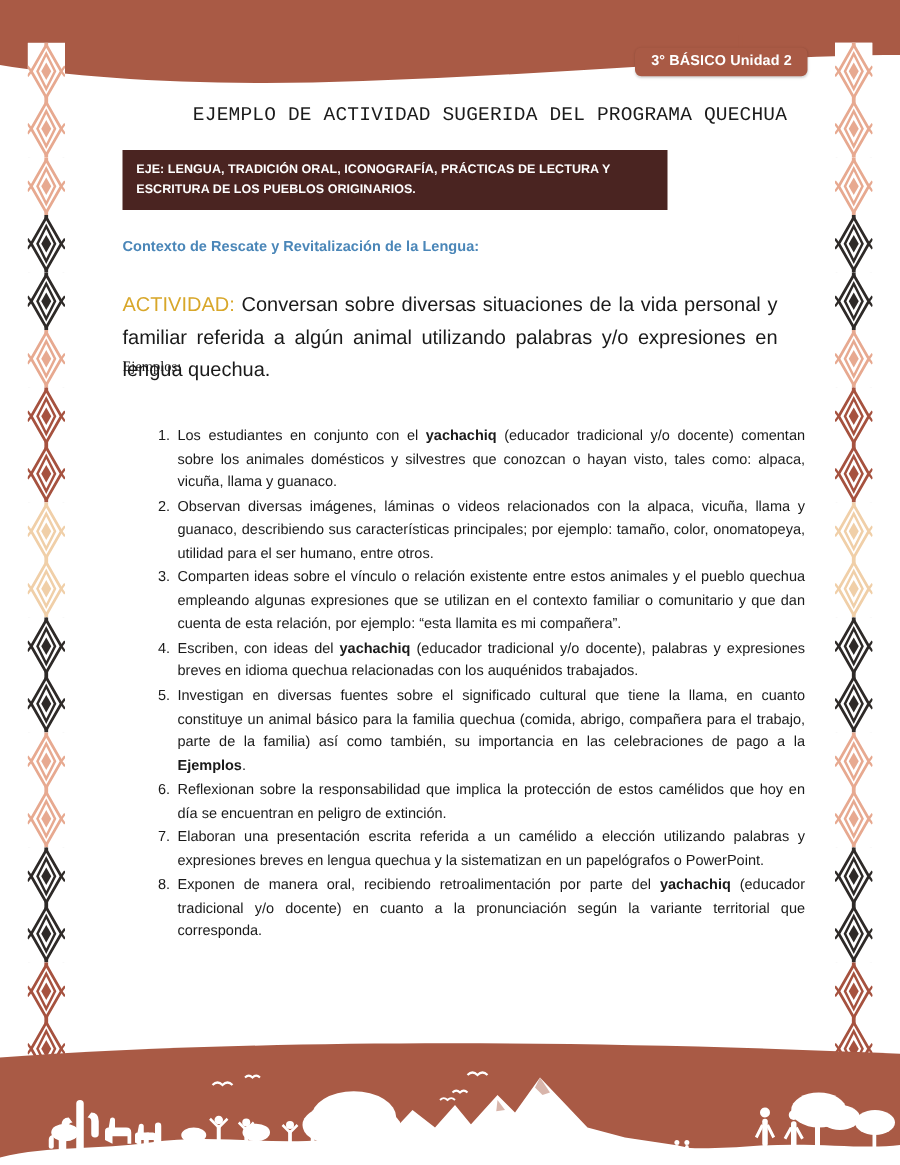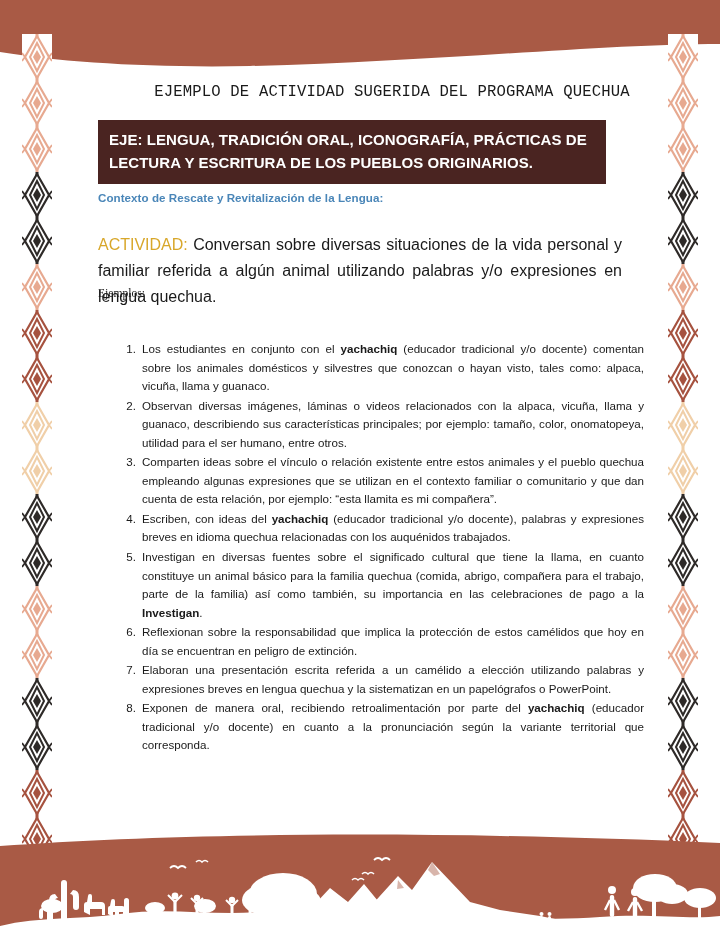--- a/index.html
+++ b/index.html
@@ -82,24 +82,24 @@
     font-weight: 400;
     color: #1a1a1a;
     letter-spacing: .15px;
     font-family: Liberation Mono, monospace;
     margin-left: 32px;
   }
 
   #eje-banner {
     position: absolute;
     top: 120px; left: 98px;
-    width: 508px;
+    width: 436px;
     background: #4a2421;
     color: #ffffff;
-    font-size: 15px;
+    font-size: 10px;
     font-weight: 700;
     line-height: 1.55;
     padding: 8px 11px 9px 11px;
     letter-spacing: .05px;
   }
 
   #subtitle {
     position: absolute;
     top: 191px; left: 98px;
     width: 540px;
@@ -174,20 +174,21 @@
 
 <div id="page">
 
   <div id="header-band">
     <svg viewBox="0 0 720 78" preserveAspectRatio="none" xmlns="http://www.w3.org/2000/svg">
       <path d="M0,0 L720,0 L720,44 C600,44 430,62 250,66 C150,68 60,62 0,52 Z" fill="#a95a45"></path>
     </svg>
   </div>
 
   <div id="badge-stem"></div>
+  <div id="unit-badge">3° BÁSICO Unidad 2</div>
 
   <div class="side-border" id="side-border-left">
     <svg width="30" height="828" viewBox="0 0 30 828" xmlns="http://www.w3.org/2000/svg">
       <defs>
 
         <g id="motif">
           <rect x="0" y="0" width="30" height="46" fill="#ffffff"></rect>
 
           <path d="M15,2 L27,23 L15,44 L3,23 Z" fill="none" stroke="currentColor" stroke-width="2.2"></path>
 
@@ -317,21 +318,21 @@
 
     <div id="activity-para"><span id="activity-label">ACTIVIDAD:</span><span id="activity-text"> Conversan sobre diversas situaciones de la vida personal y familiar referida a algún animal utilizando palabras y/o expresiones en lengua quechua.</span></div>
 
     <div id="examples-label">Ejemplos:</div>
 
     <ol id="steps">
         <li><span>Los estudiantes en conjunto con el </span><b>yachachiq</b><span> (educador tradicional y/o docente) comentan sobre los animales domésticos y silvestres que conozcan o hayan visto, tales como: alpaca, vicuña, llama y guanaco.</span></li>
         <li><span>Observan diversas imágenes, láminas o videos relacionados con la alpaca, vicuña, llama y guanaco, describiendo sus características principales; por ejemplo: tamaño, color, onomatopeya, utilidad para el ser humano, entre otros.</span></li>
         <li><span>Comparten ideas sobre el vínculo o relación existente entre estos animales y el pueblo quechua empleando algunas expresiones que se utilizan en el contexto familiar o comunitario y que dan cuenta de esta relación, por ejemplo: “esta llamita es mi compañera”.</span></li>
         <li><span>Escriben, con ideas del </span><b>yachachiq</b><span> (educador tradicional y/o docente), palabras y expresiones breves en idioma quechua relacionadas con los auquénidos trabajados.</span></li>
-        <li><span>Investigan en diversas fuentes sobre el significado cultural que tiene la llama, en cuanto constituye un animal básico para la familia quechua (comida, abrigo, compañera para el trabajo, parte de la familia) así como también, su importancia en las celebraciones de pago a la </span><b>Investigan</b><span>.</span></li>
+        <li><span>Investigan en diversas fuentes sobre el significado cultural que tiene la llama, en cuanto constituye un animal básico para la familia quechua (comida, abrigo, compañera para el trabajo, parte de la familia) así como también, su importancia en las celebraciones de pago a la </span><b>Ejemplos</b><span>.</span></li>
         <li><span>Reflexionan sobre la responsabilidad que implica la protección de estos camélidos que hoy en día se encuentran en peligro de extinción.</span></li>
         <li><span>Elaboran una presentación escrita referida a un camélido a elección utilizando palabras y expresiones breves en lengua quechua y la sistematizan en un papelógrafos o PowerPoint.</span></li>
         <li><span>Exponen de manera oral, recibiendo retroalimentación por parte del </span><b>yachachiq</b><span> (educador tradicional y/o docente) en cuanto a la pronunciación según la variante territorial que corresponda.</span></li>
       </ol>
   </div>
 
   <div id="footer-band">
     <svg viewBox="0 0 720 100" preserveAspectRatio="none" xmlns="http://www.w3.org/2000/svg">
 
       <path d="M0,14 C180,1 430,-2 720,11 L720,100 L0,100 Z" fill="#a95a45"></path>

